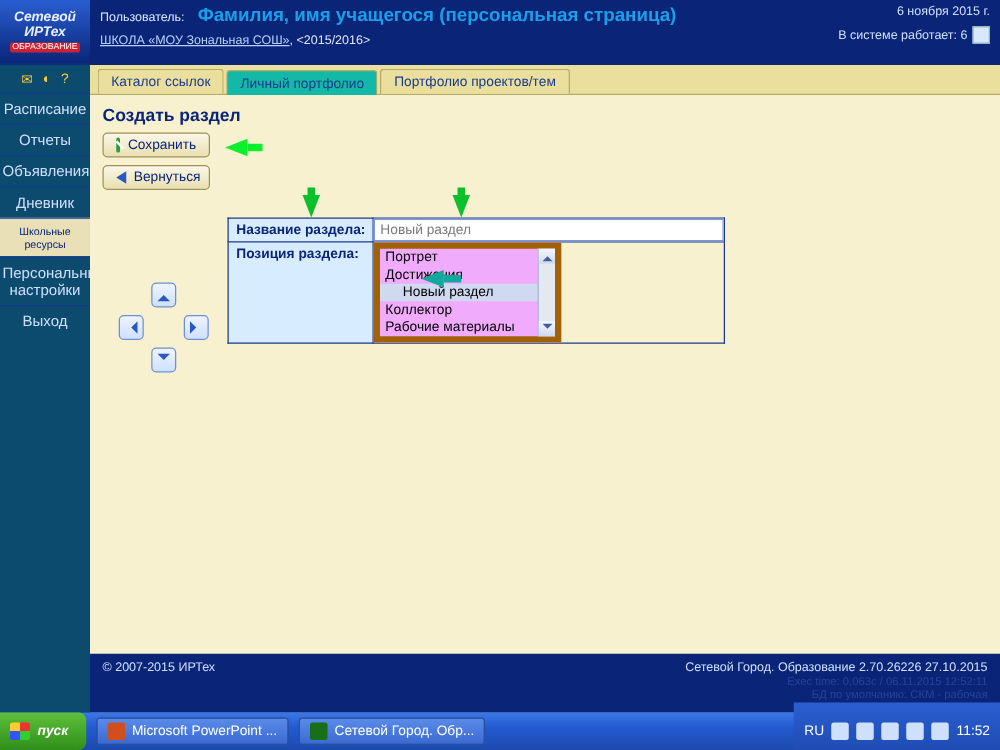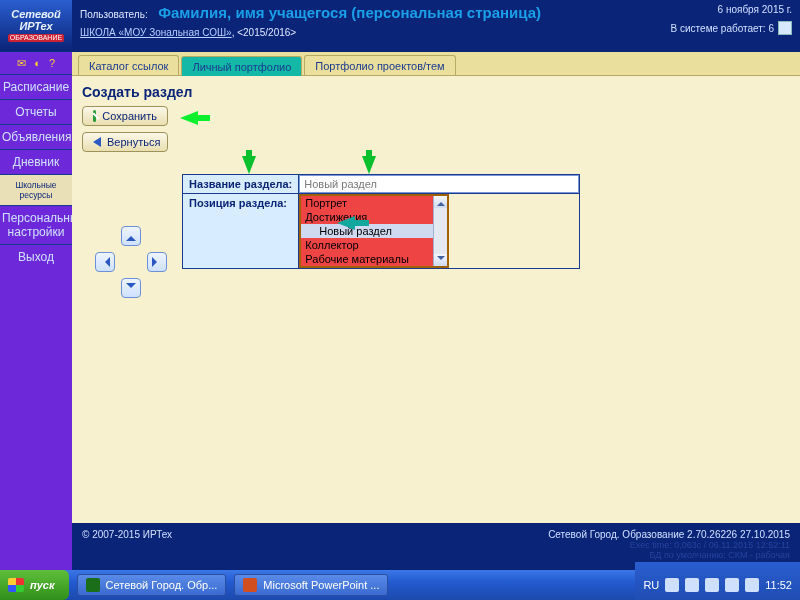--- a/index.html
+++ b/index.html
@@ -1,21 +1,21 @@
 <!DOCTYPE html>
 <html><head>
 <meta charset="utf-8">
 <style>
   * { box-sizing: border-box; margin: 0; padding: 0; }
   html, body { width: 800px; height: 600px; font-family: Arial, sans-serif; overflow: hidden; }
   body { background: #0a2478; display: flex; flex-direction: column; }
 
   
   .app { display: flex; flex: 1 1 auto; min-height: 0; }
-  .leftcol { width: 72px; background: #6d28d9; color: #cfe0ff; display: flex; flex-direction: column; }
+  .leftcol { width: 72px; background: #0c4a6e; color: #cfe0ff; display: flex; flex-direction: column; }
   .logo { height: 52px; background: linear-gradient(#2a5ed0,#0a2478); border-bottom: 1px solid #09307f; display:flex; flex-direction:column; align-items:center; justify-content:center; font-size:9px; color:#e8f0ff; text-align:center; line-height:1.05;}
   .logo .l1{ font-style:italic; font-weight:bold; font-size:11px;}
   .logo .band{ background:#c23; color:#fff; font-size:7px; padding:0 2px; margin-top:2px; border-radius:2px;}
   .left-icons{ height:22px; display:flex; justify-content:center; gap:8px; align-items:center; font-size:11px;}
   .left-icons span{color:#ffcc33;}
   .navitem{ font-size:12px; color:#cfe0ff; text-align:center; padding:5px 2px; border-top:1px solid #123a90; cursor:pointer;}
   .navitem.sel{ background:#e9e0b8; color:#0a2478; font-size:8.5px;}
   
   .main { flex:1; display:flex; flex-direction:column; background:#f7f1d0; min-width:0; }
   .header{ background:#0a2478; color:#dfe8ff; height:52px; display:flex; align-items:flex-start; padding:4px 8px 0 8px; position:relative;}
@@ -44,21 +44,21 @@
   .dbtn::after{content:""; width:0;height:0; border:5px solid transparent;}
   .dbtn.up{ left:33px; top:0;} .dbtn.up::after{border-bottom-color:#2a58c0;}
   .dbtn.down{ left:33px; top:52px;} .dbtn.down::after{border-top-color:#2a58c0;}
   .dbtn.left{ left:7px; top:26px;} .dbtn.left::after{border-right-color:#2a58c0;}
   .dbtn.right{ left:59px; top:26px;} .dbtn.right::after{border-left-color:#2a58c0;}
 
   .formtbl{ position:absolute; left:110px; top:98px; border:1px solid #1a3a8f; font-size:11px; border-collapse:collapse;}
   .formtbl th{ background:#d8ecff; color:#0a2478; font-weight:bold; text-align:left; padding:3px 6px; border:1px solid #1a3a8f; white-space:nowrap;}
   .formtbl td{ border:1px solid #1a3a8f; padding:0;}
   .txtinput{ width:280px; border:1px solid #7a98d8; font-size:11px; padding:2px 4px; color:#7a7a7a;}
-  .selectbox{ width:150px; border:2px solid #a16207; background:#ef4444; position:relative;}
+  .selectbox{ width:150px; border:5px solid #a16207; background:#f0abfc; position:relative;}
   .selectbox .scroll{ position:absolute; right:0; top:0; bottom:0; width:14px; background:#e4e8f0; border-left:1px solid #a0b0d0;}
   .selectbox .scroll .arr{position:absolute; left:0; right:0; height:12px; background:linear-gradient(#f4f7ff,#cfd9ef); display:flex;align-items:center;justify-content:center;}
   .selectbox .scroll .arr.up{top:0;} .selectbox .scroll .arr.dn{bottom:0;}
   .selectbox .scroll .arr::after{content:"";border:4px solid transparent;}
   .selectbox .scroll .arr.up::after{border-bottom-color:#4060a0;}
   .selectbox .scroll .arr.dn::after{border-top-color:#4060a0;}
   .opt{ padding:1px 4px; cursor:pointer;}
   .opt.sel{ background:#cfd9ef;}
   .opt.indent{ padding-left:18px;}
 
@@ -200,28 +200,28 @@
       </div>
     </div>
   </div>
 </div>
 
 <div class="taskbar">
   <div class="start">
     <span class="flag"></span>
     <span>пуск</span>
   </div>
+  <div class="task pp">
+    <span class="ticon"></span>
+    <span>Microsoft PowerPoint ...</span>
+  </div>
   <div class="task">
     <span class="ticon" style="background:#1a6e1a;"></span>
     <span>Сетевой Город. Обр...</span>
   </div>
-  <div class="task pp">
-    <span class="ticon"></span>
-    <span>Microsoft PowerPoint ...</span>
-  </div>
   <div class="tray">
     <span>RU</span>
     <span class="ti"></span>
     <span class="ti"></span>
     <span class="ti"></span>
     <span class="ti"></span>
     <span class="ti"></span>
     <span class="clock">11:52</span>
   </div>
 </div>

